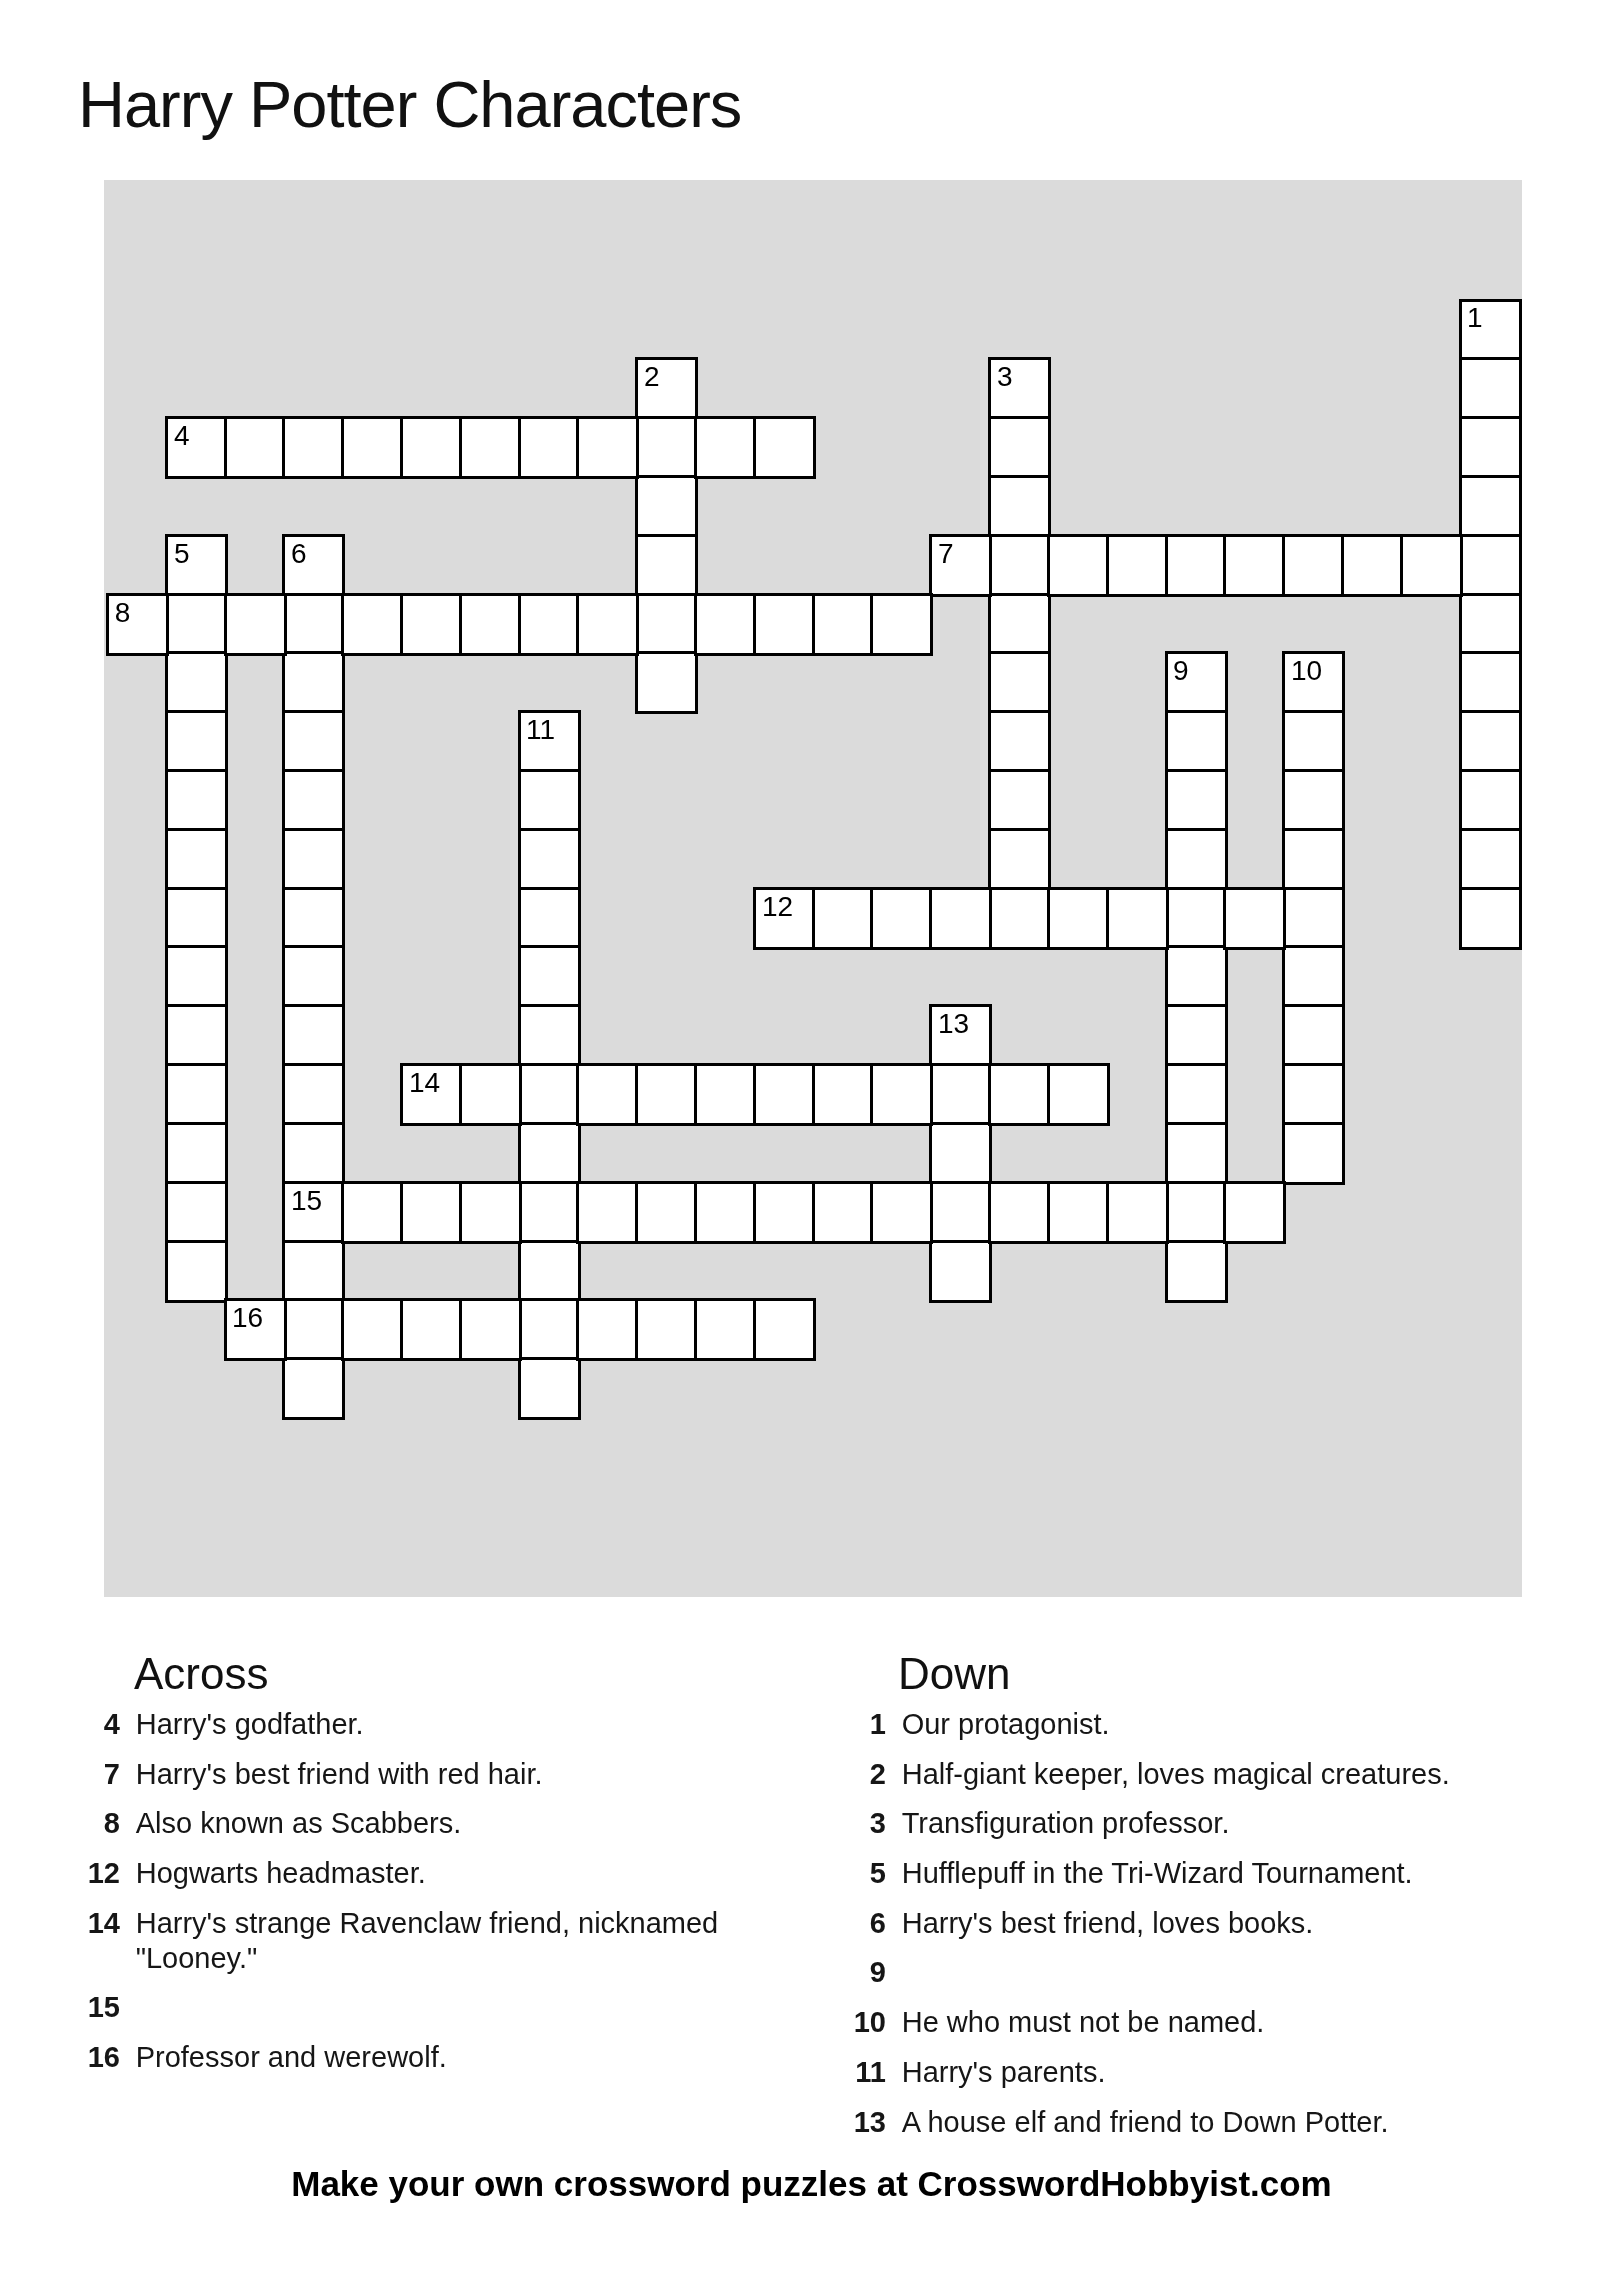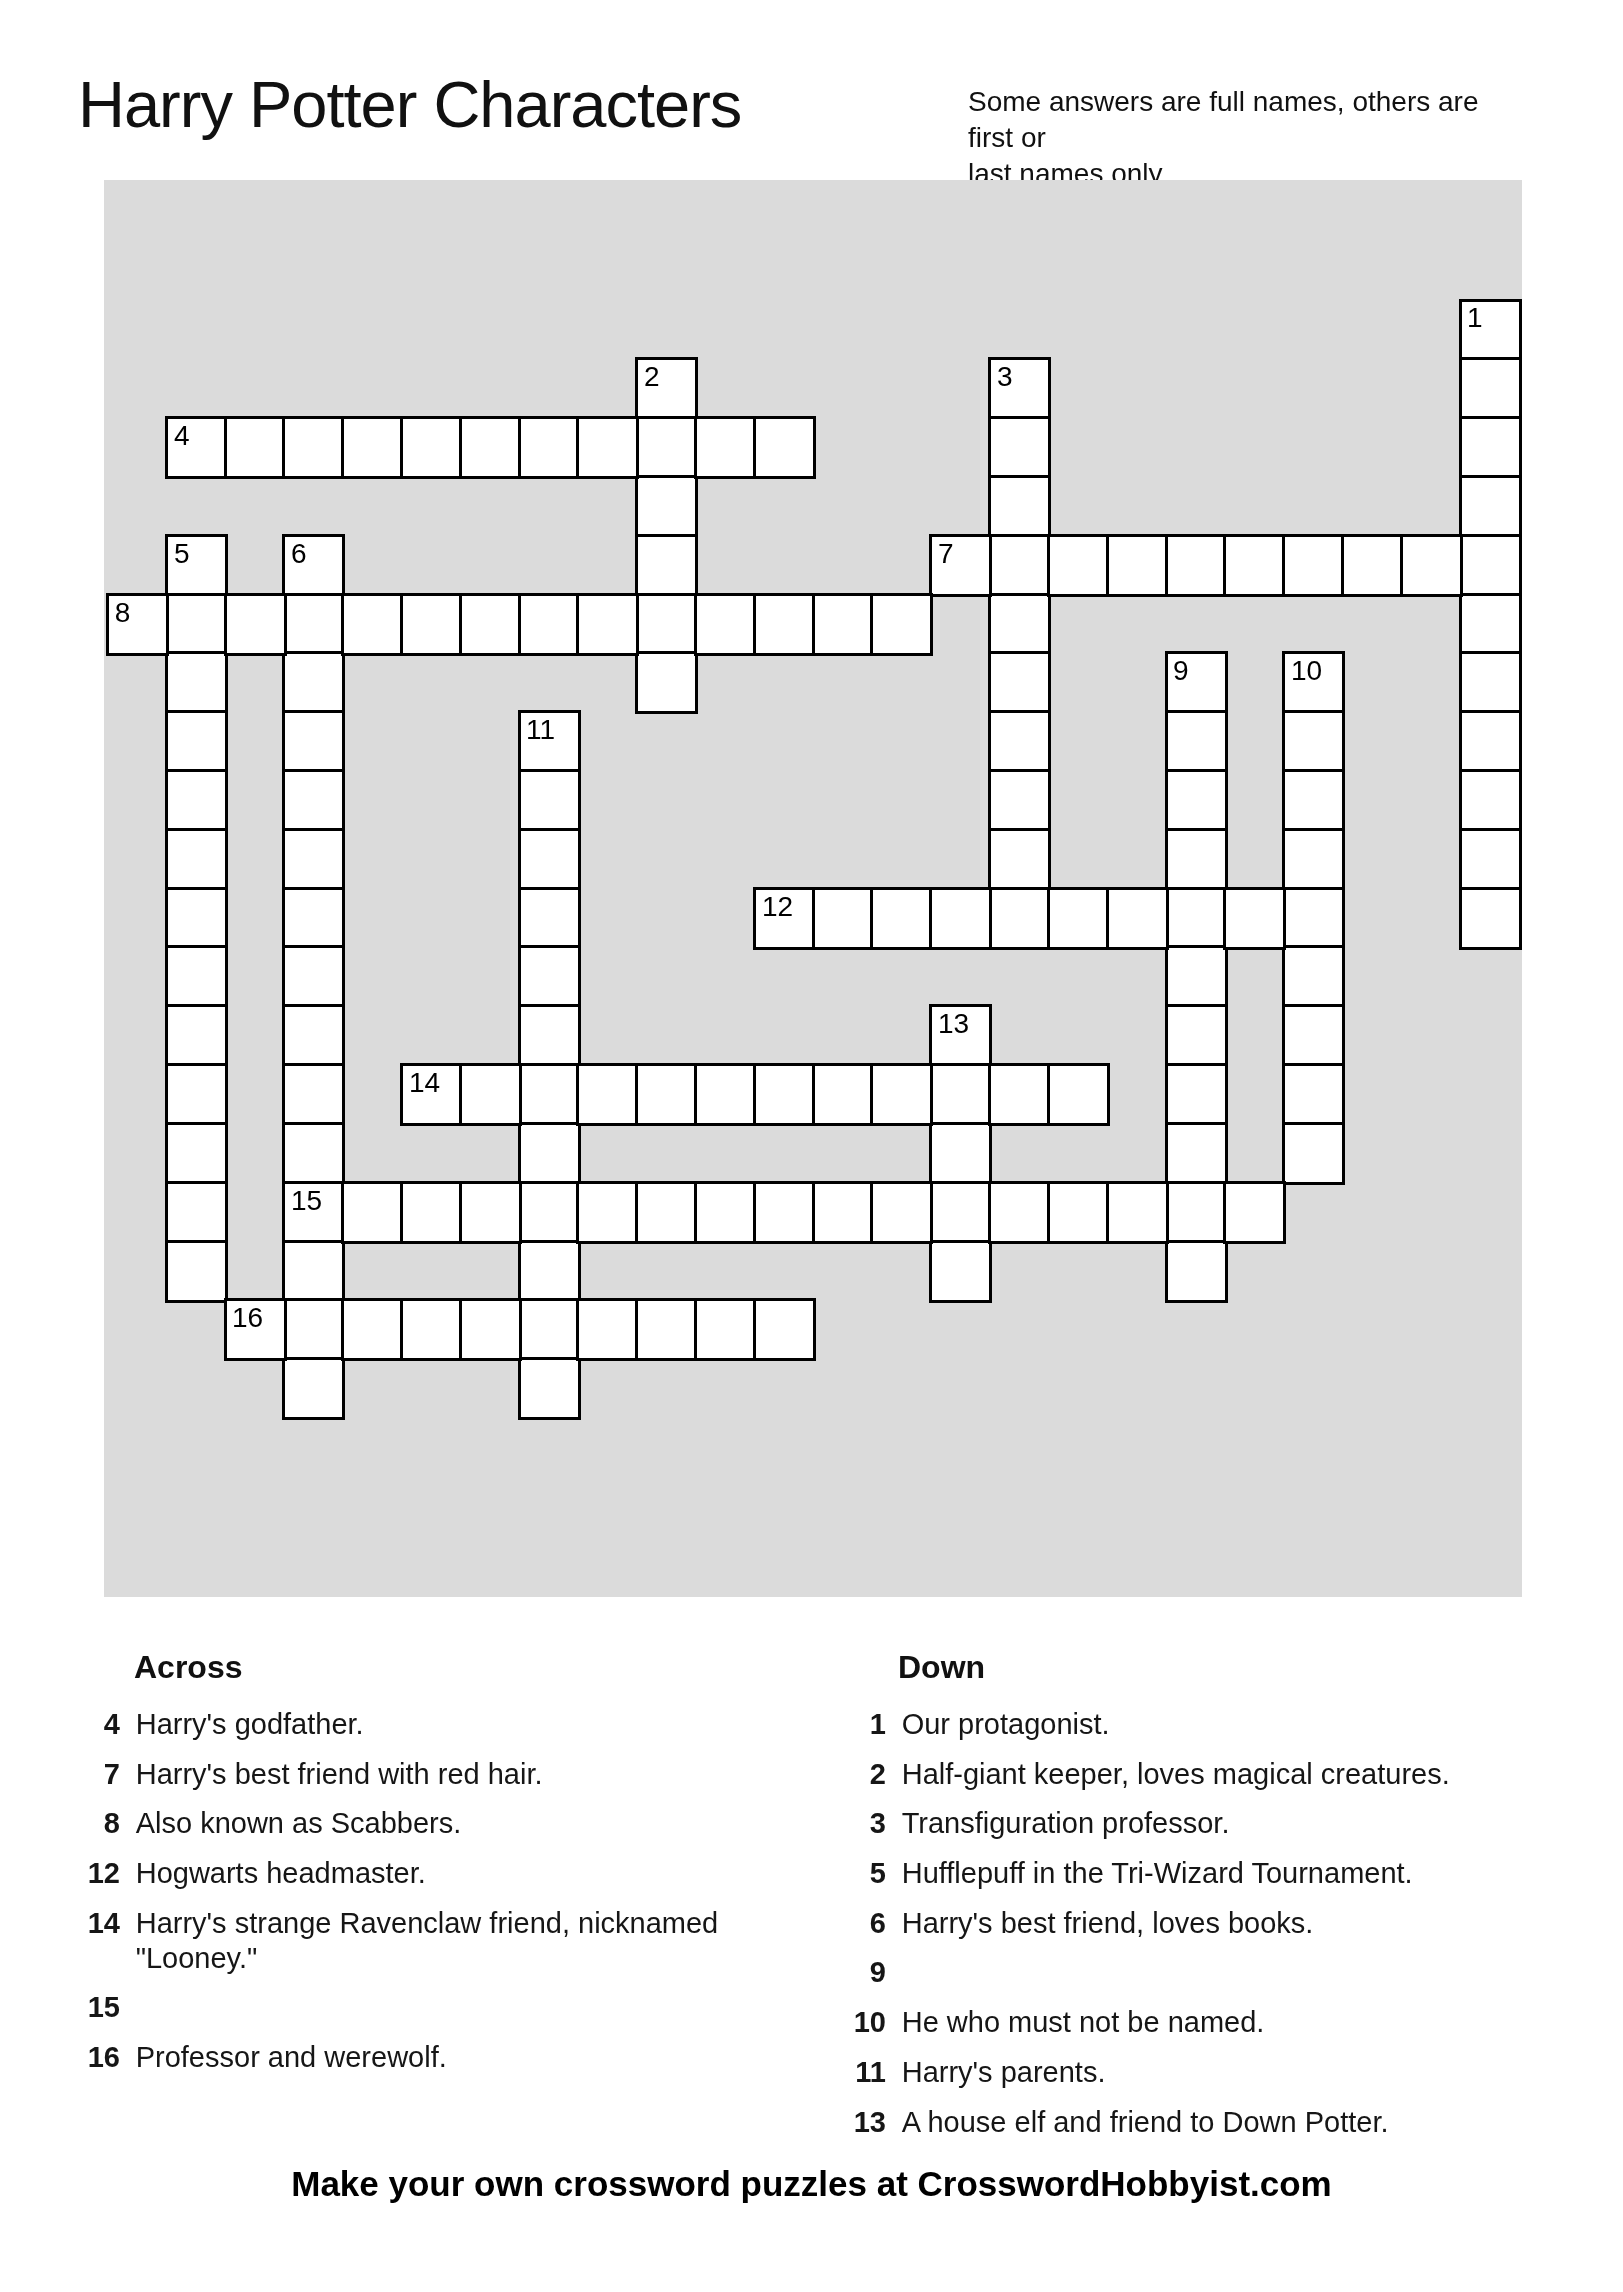--- a/index.html
+++ b/index.html
@@ -6,36 +6,34 @@
   .page{position:relative;width:1623px;height:2293px;background:#ffffff;overflow:hidden;
         font-family:"Liberation Sans","DejaVu Sans",sans-serif;color:#111;}
   .title{position:absolute;left:78px;top:69px;font-size:65px;letter-spacing:-1px;
          line-height:1.1;color:#111;white-space:nowrap;}
   .note{position:absolute;left:968px;top:84px;width:549px;font-size:28px;line-height:36px;
         white-space:pre-line;color:#111;}
   .gridbg{position:absolute;left:104px;top:180px;width:1418px;height:1417px;background:#dbdbdb;}
   .cell{position:absolute;width:63px;height:63px;box-sizing:border-box;
         background:#ffffff;border:3.9px solid #000;}
   .cellnum{position:absolute;font-size:28px;line-height:1;color:#000;z-index:2;}
-  .clue-heading{position:absolute;font-size:32px;font-weight:bold;color:#111;}
+  .clue-heading{position:absolute;font-size:44px;font-weight:normal;color:#111;}
   .cluelist{position:absolute;width:725px;}
   .clue{display:flex;margin-bottom:14.7px;font-size:29px;line-height:35px;color:#161616;}
   .clue .num{flex:none;width:61px;text-align:right;font-weight:bold;}
   .cluelist.down .num{width:63px;}
   .clue .txt{margin-left:15.7px;white-space:pre-line;}
   .footer{position:absolute;left:0;top:2164px;width:100%;text-align:center;
           font-size:35px;font-weight:bold;color:#000;}
 </style>
 </head>
 <body>
 
 <div class="page">
   <div class="title">Harry Potter Characters</div>
-  <div class="note">Some answers are full names, others are first or
-last names only.</div>
 
   <div class="gridbg" id="grid">
       <div class="cell" style="left: 1355px; top: 119px;"></div>
       <div class="cell" style="left: 1355px; top: 177px;"></div>
       <div class="cell" style="left: 1355px; top: 236px;"></div>
       <div class="cell" style="left: 1355px; top: 295px;"></div>
       <div class="cell" style="left: 1355px; top: 354px;"></div>
       <div class="cell" style="left: 1355px; top: 413px;"></div>
       <div class="cell" style="left: 1355px; top: 471px;"></div>
       <div class="cell" style="left: 1355px; top: 530px;"></div>

